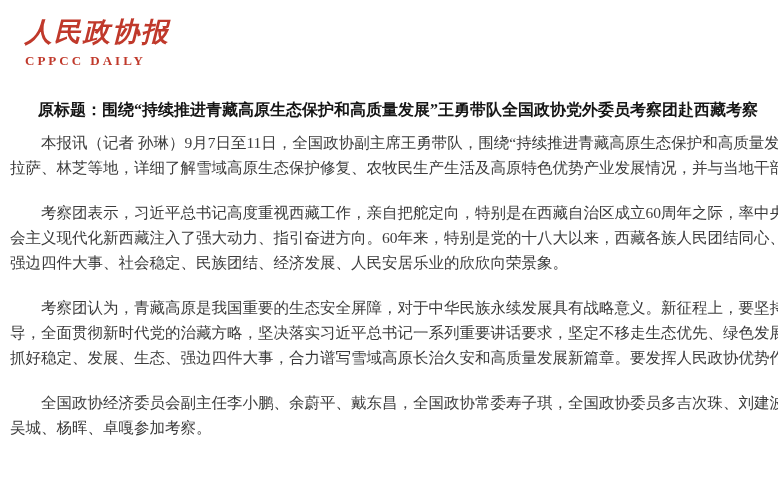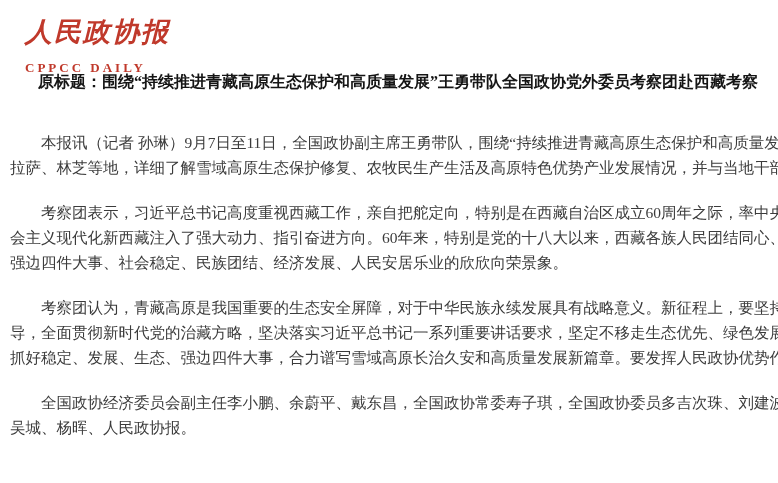--- a/index.html
+++ b/index.html
@@ -13,28 +13,28 @@
   .masthead { position:absolute; top:16px; left:25px; }
   .logo-cn {
     font-family:"DejaVu Serif","Liberation Serif",serif;
     font-size:27px; line-height:32px;
     font-weight:bold; font-style:italic;
     color:var(--brand,#c0392b);
     letter-spacing:2px;
     white-space:nowrap;
   }
   .logo-en {
-    margin-top:12px;
+    margin-top:5px;
     font-size:13px; font-weight:bold;
     letter-spacing:3px;
     color:var(--brand,#c0392b);
     white-space:nowrap;
   }
   .headline {
-    position:absolute; top:72px; left:38px;
+    position:absolute; top:100px; left:38px;
     width:740px;
     font-size:16px; font-weight:bold;
     color:var(--title-text,#151515);
     white-space:nowrap; overflow:hidden;
   }
   .article { position:absolute; top:130px; left:10px; width:768px; }
   .para { margin:0 0 20px 0; }
   .line {
     height:25px; line-height:25px;
     font-size:15.5px;
@@ -68,17 +68,17 @@
     </div>
 
     <div class="para">
       <div class="line">　　考察团认为，青藏高原是我国重要的生态安全屏障，对于中华民族永续发展具有战略意义。新征程上，要坚持以习</div>
       <div class="line">导，全面贯彻新时代党的治藏方略，坚决落实习近平总书记一系列重要讲话要求，坚定不移走生态优先、绿色发展道路</div>
       <div class="line">抓好稳定、发展、生态、强边四件大事，合力谱写雪域高原长治久安和高质量发展新篇章。要发挥人民政协优势作用，</div>
     </div>
 
     <div class="para">
       <div class="line">　　全国政协经济委员会副主任李小鹏、余蔚平、戴东昌，全国政协常委寿子琪，全国政协委员多吉次珠、刘建波、赵</div>
-      <div class="line">吴城、杨晖、人民政协报。</div>
+      <div class="line">吴城、杨晖、卓嘎参加考察。</div>
     </div>
 
   </div>
 </div>
 
 </body></html>

